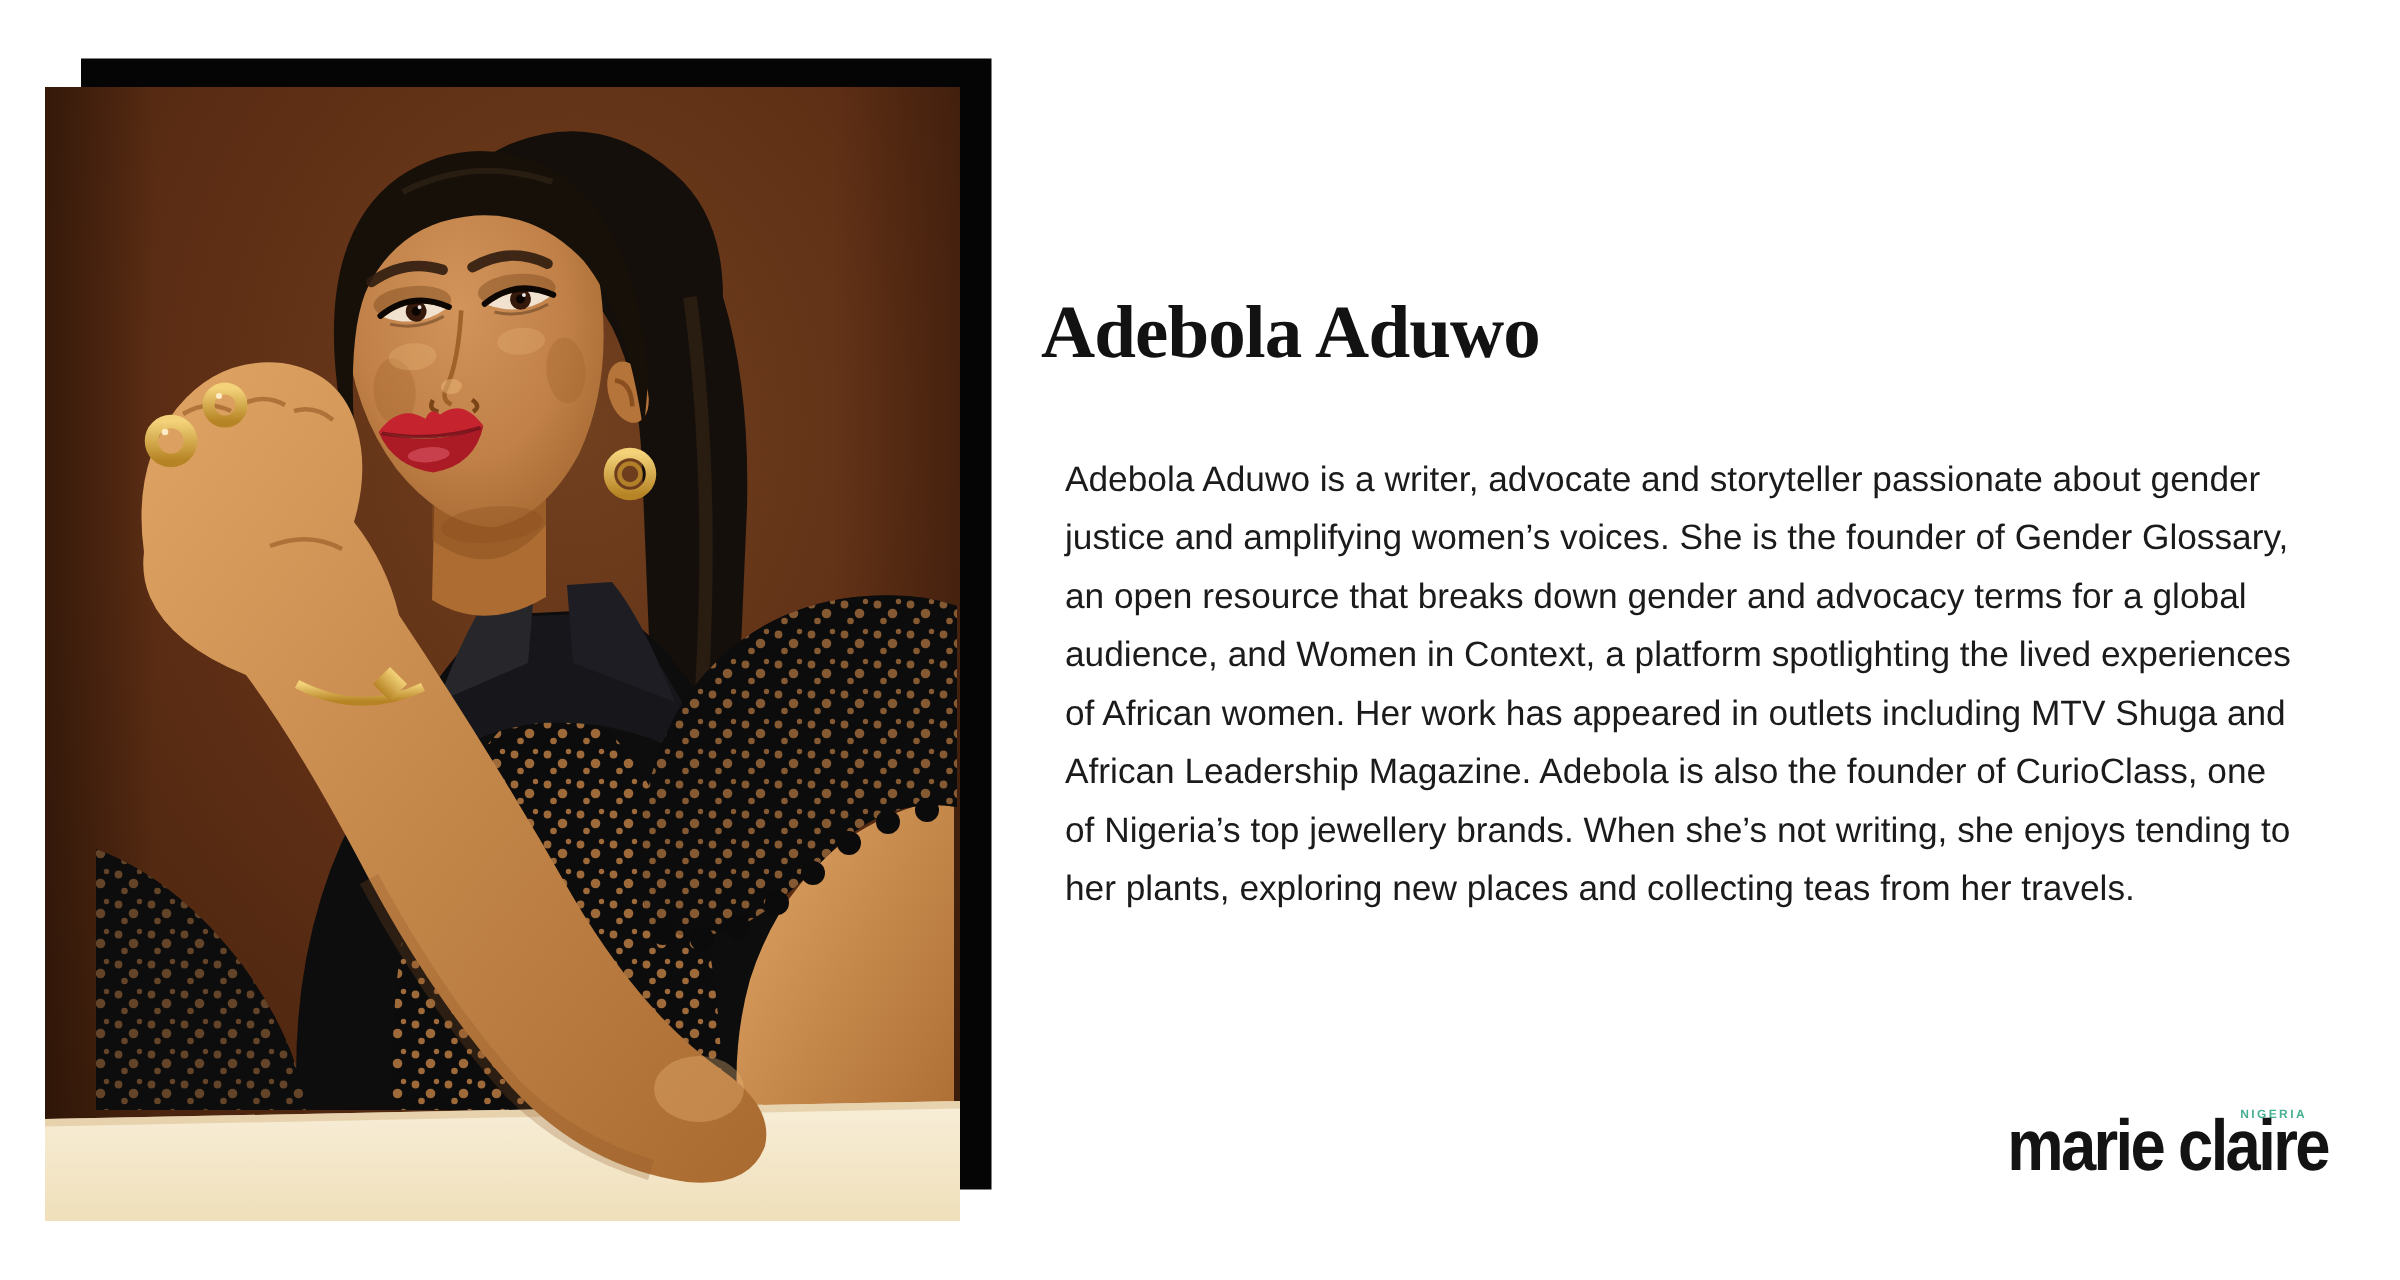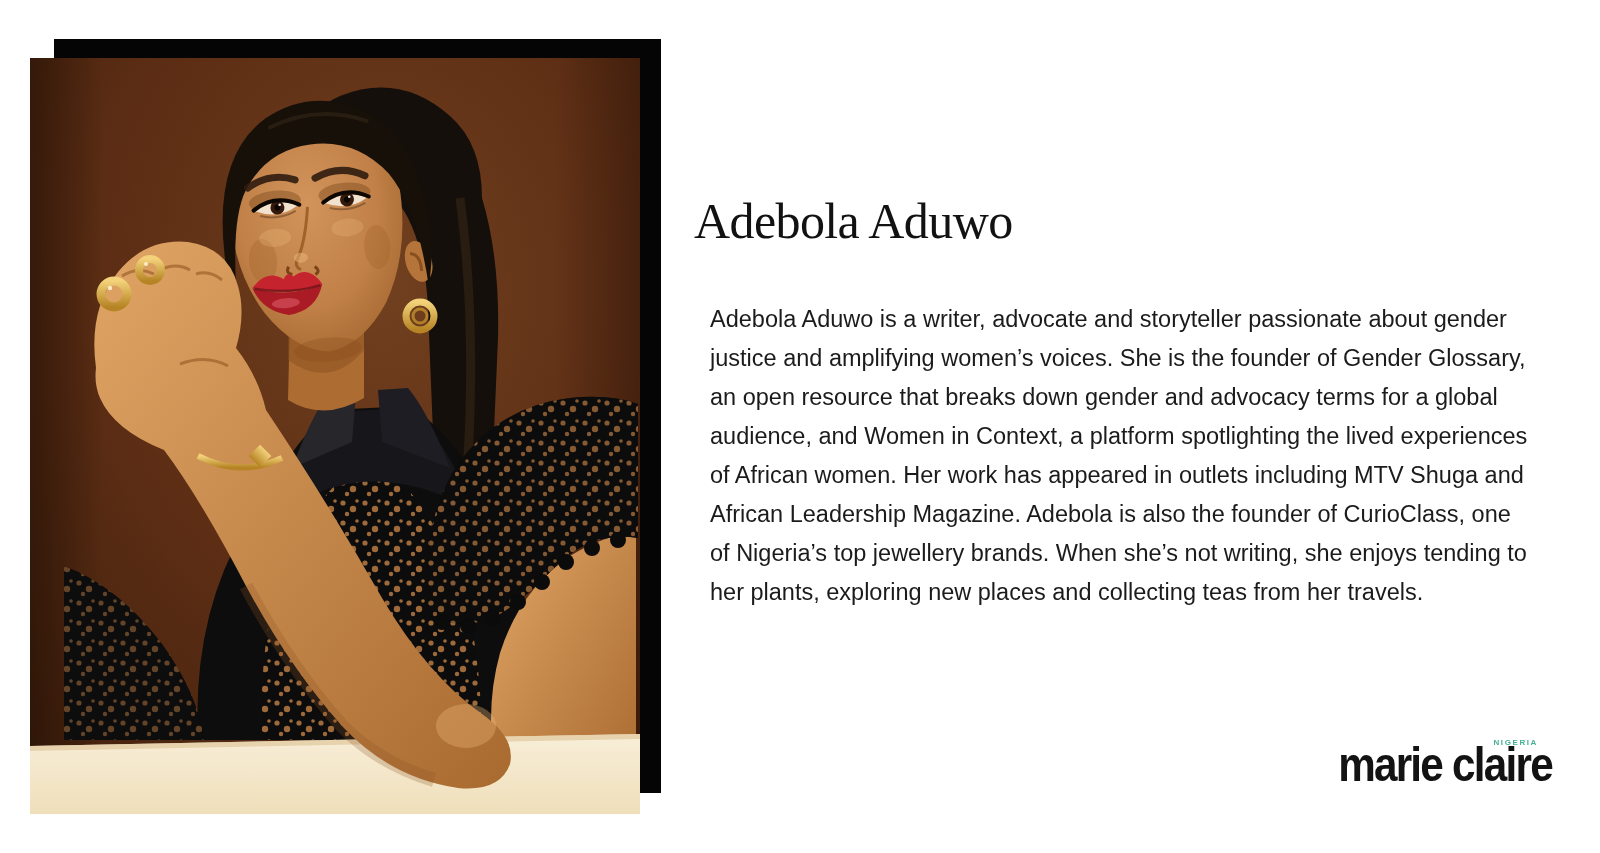--- a/index.html
+++ b/index.html
@@ -12,21 +12,21 @@
     position:absolute; left:54px; top:39px; width:607px; height:754px;
     background:#050505;
   }
   .photo {
     position:absolute; left:30px; top:58px; width:610px; height:756px; margin:0;
   }
   .photo svg { display:block; width:100%; height:100%; }
 
   .profile-name {
     position:absolute; left:694px; top:192px; margin:0;
-    font-family:"Liberation Serif", serif; font-weight:400;
+    font-family:"Liberation Serif", serif; font-weight:700;
     font-size:50px; letter-spacing:-0.6px; color:#121212;
   }
   .profile-bio {
     position:absolute; left:694px; top:284px; width:818px; margin:16px;
     font-size:23.5px; line-height:39px; color:#1b1b1b;
   }
 
   .brand { position:absolute; right:48px; bottom:60px; height:52px; }
   .brand-word {
     display:inline-block; font-weight:700; font-size:48px; letter-spacing:-2px;

